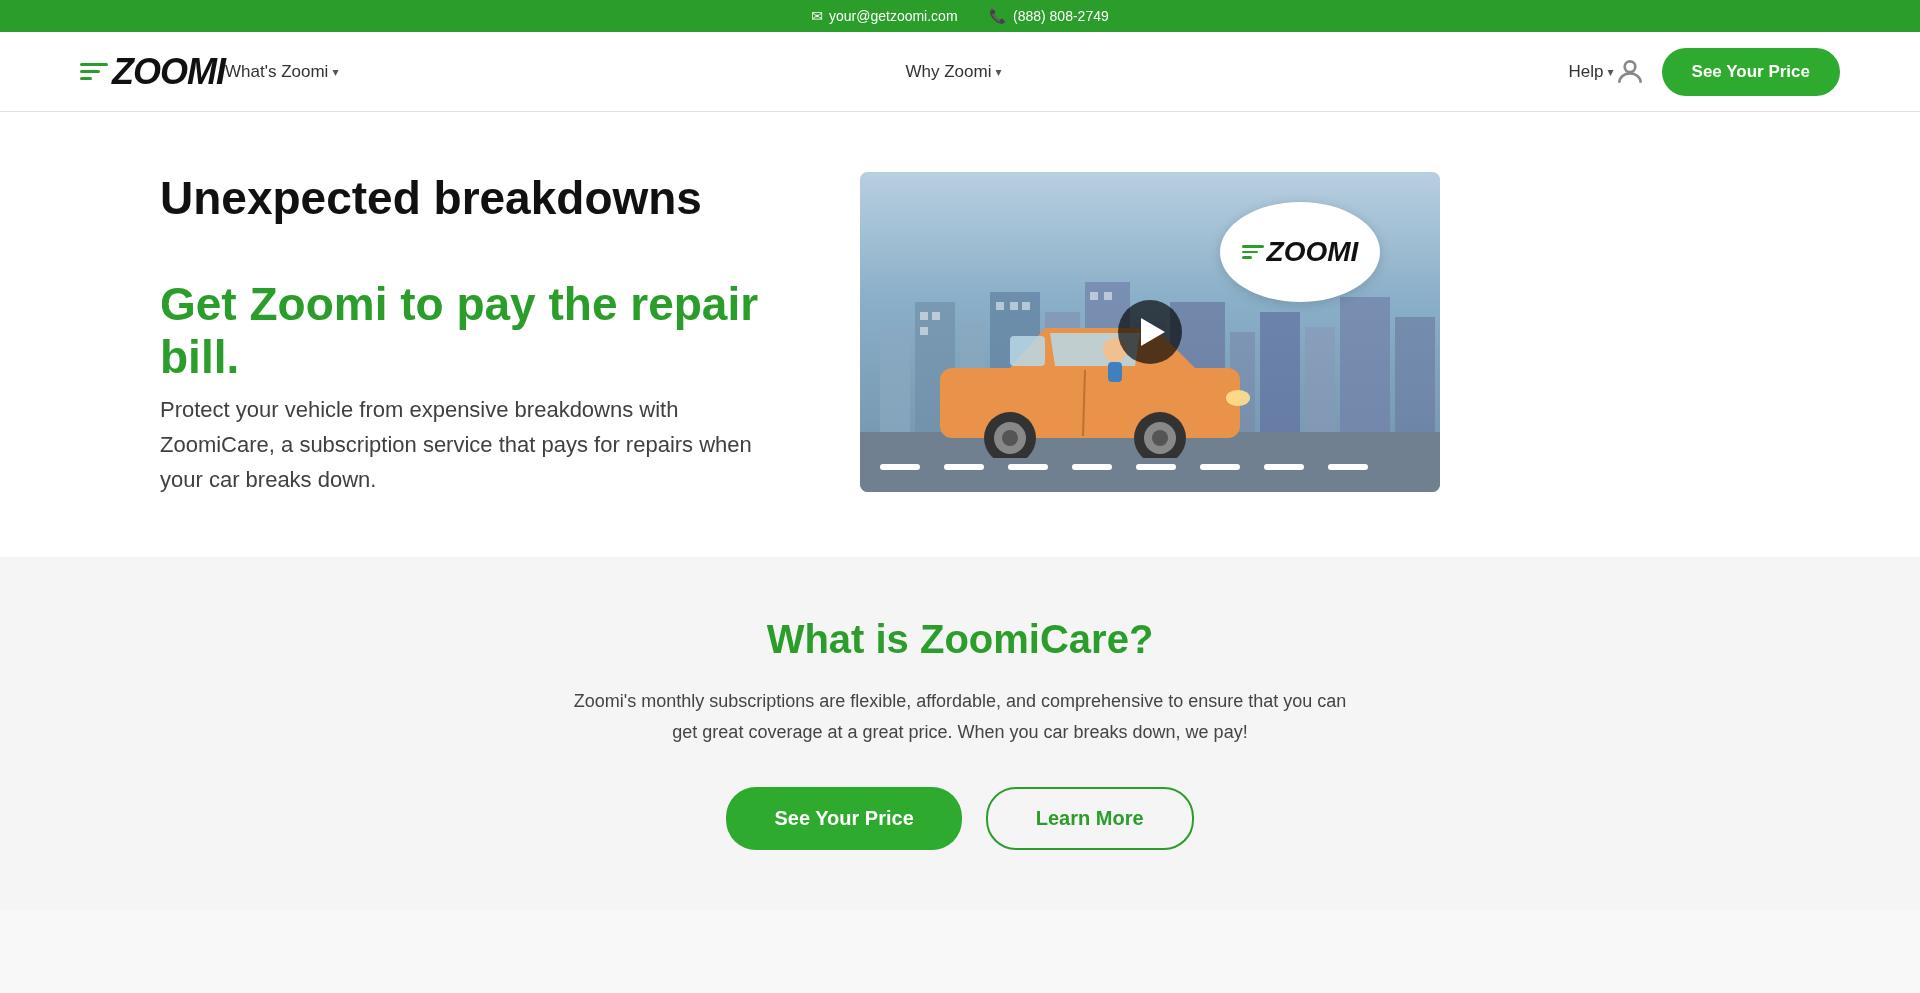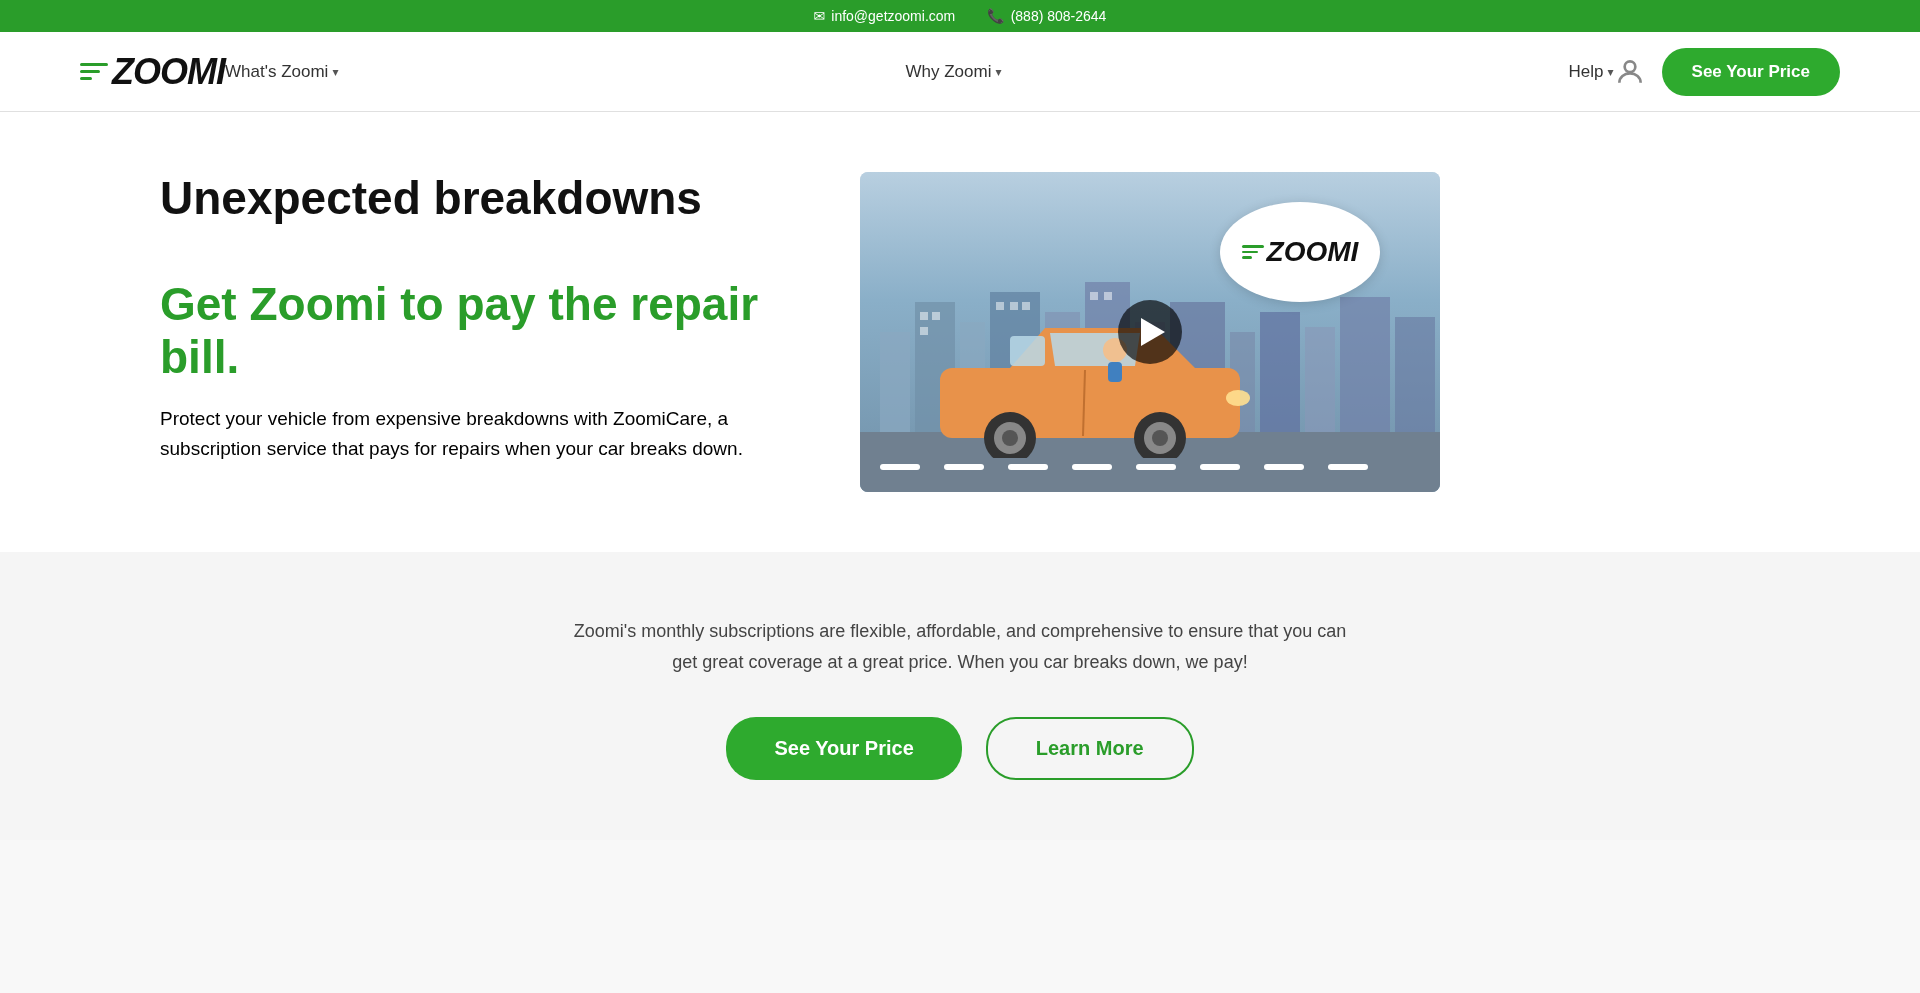--- a/index.html
+++ b/index.html
@@ -112,24 +112,24 @@
       font-size: 46px;
       font-weight: 900;
       color: #111;
       line-height: 1.15;
       margin-bottom: 8px;
     }
     .hero-text h1 .green {
       color: #2a9d2a;
     }
     .hero-text p {
-      font-size: 19px;
-      color: #000000;
+      font-size: 22px;
+      color: #404040;
       line-height: 1.6;
-      margin-top: 20px;
+      margin-top: 8px;
     }
 
     .hero-video {
       flex: 1;
       max-width: 580px;
       border-radius: 8px;
       overflow: hidden;
       position: relative;
       background: #ccd9e6;
       height: 320px;
@@ -289,25 +289,25 @@
     }
 
     
   </style>
 </head>
 <body>
 
 <div class="top-bar" style="background: rgb(42, 157, 42);">
   <div class="top-bar-item">
     <span>✉</span>
-    <span>info@getzoomi.com</span>
+    <span>your@getzoomi.com</span>
   </div>
   <div class="top-bar-item">
     <span>📞</span>
-    <span>(888) 808-2644</span>
+    <span>(888) 808-2749</span>
   </div>
 </div>
 
 <nav class="navbar">
   <div class="logo-area">
     <div class="logo-lines">
       <div class="logo-line" style="background: rgb(42, 157, 42);"></div>
       <div class="logo-line" style="background: rgb(42, 157, 42);"></div>
       <div class="logo-line" style="background: rgb(42, 157, 42);"></div>
     </div>
@@ -434,18 +434,19 @@
       </div>
 
       <div class="play-btn">
         <div class="play-triangle"></div>
       </div>
     </div>
   </div>
 </section>
 
 <section class="zoomicCare-section">
+  <h2 style="color: rgb(42, 157, 42);">What is ZoomiCare?</h2>
   <p>Zoomi's monthly subscriptions are flexible, affordable, and comprehensive to ensure that you can get great coverage at a great price. When you car breaks down, we pay!</p>
   <div class="cta-buttons">
     <button class="btn-primary" style="background: rgb(46, 170, 46);">See Your Price</button>
     <button class="btn-outline" style="color: rgb(42, 157, 42); border-color: rgb(42, 157, 42);">Learn More</button>
   </div>
 </section>
 
 </body></html>

